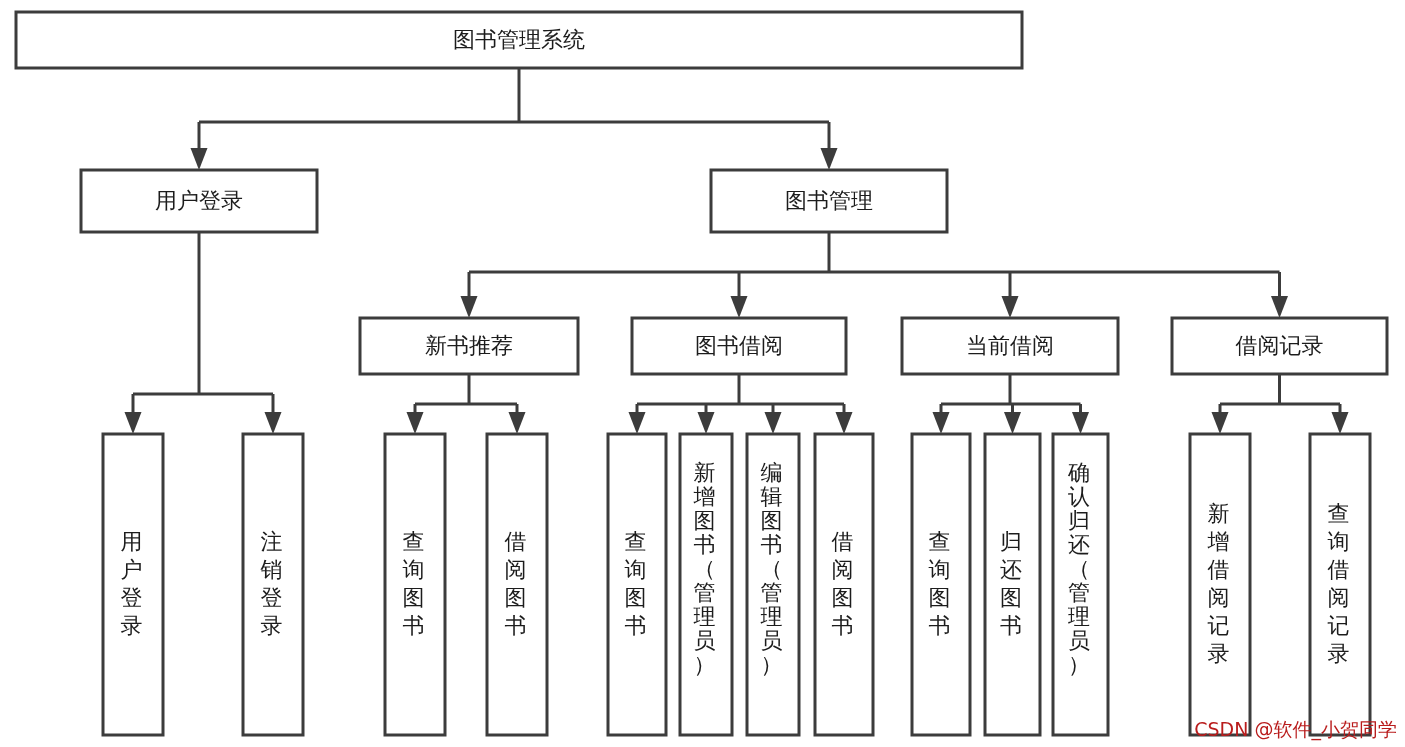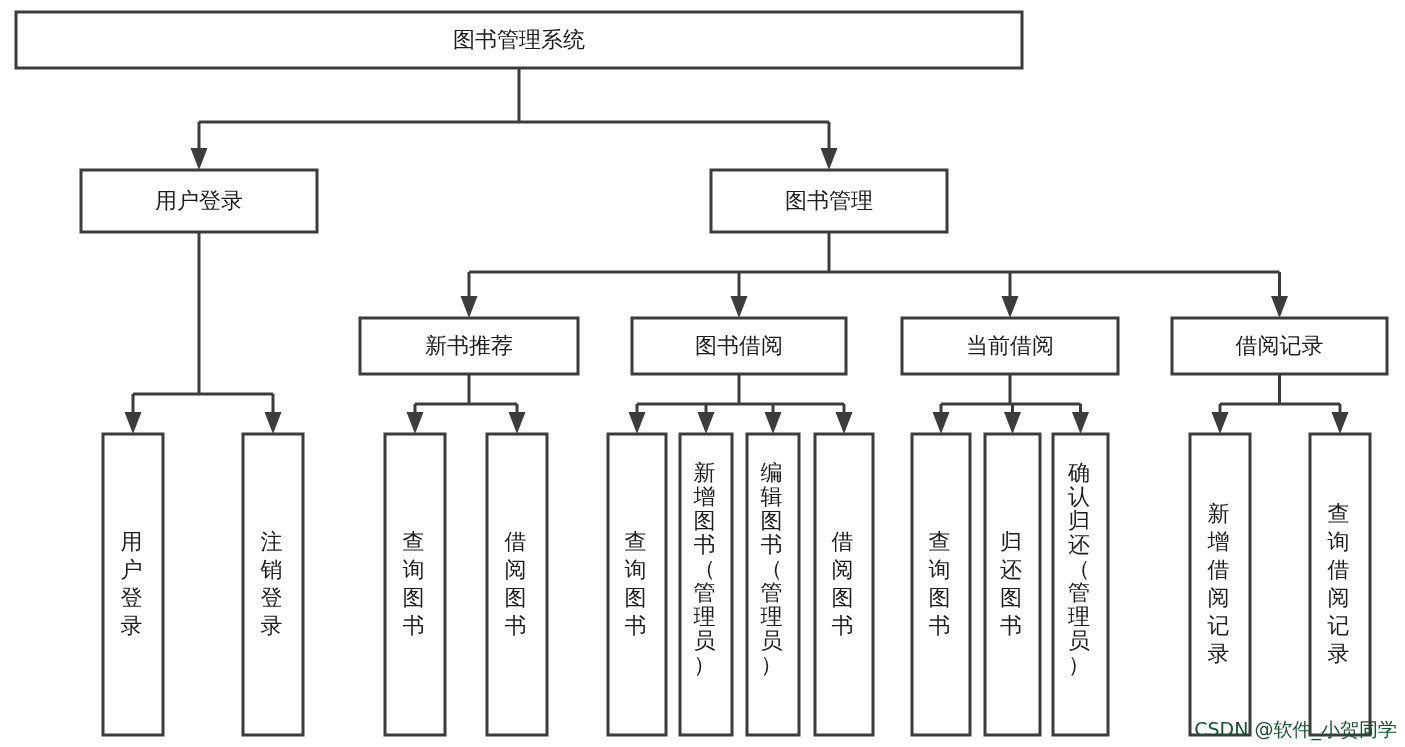--- a/index.html
+++ b/index.html
@@ -55,21 +55,21 @@
   .edge-head {
     fill: #3c3c3c;
     stroke: none;
   }
   .watermark-text {
     position: absolute;
     right: 8px;
     bottom: 4px;
     font-family: "DejaVu Sans", "Liberation Sans", sans-serif;
     font-size: 19px;
-    color: #14532d;
+    color: #b91c1c;
     white-space: nowrap;
     user-select: none;
   }
 </style>
 </head>
 <body>
 
 <div id="diagram-root">
   <svg id="chart-svg" viewBox="0 0 1405 747">
     <g id="edges-layer">

